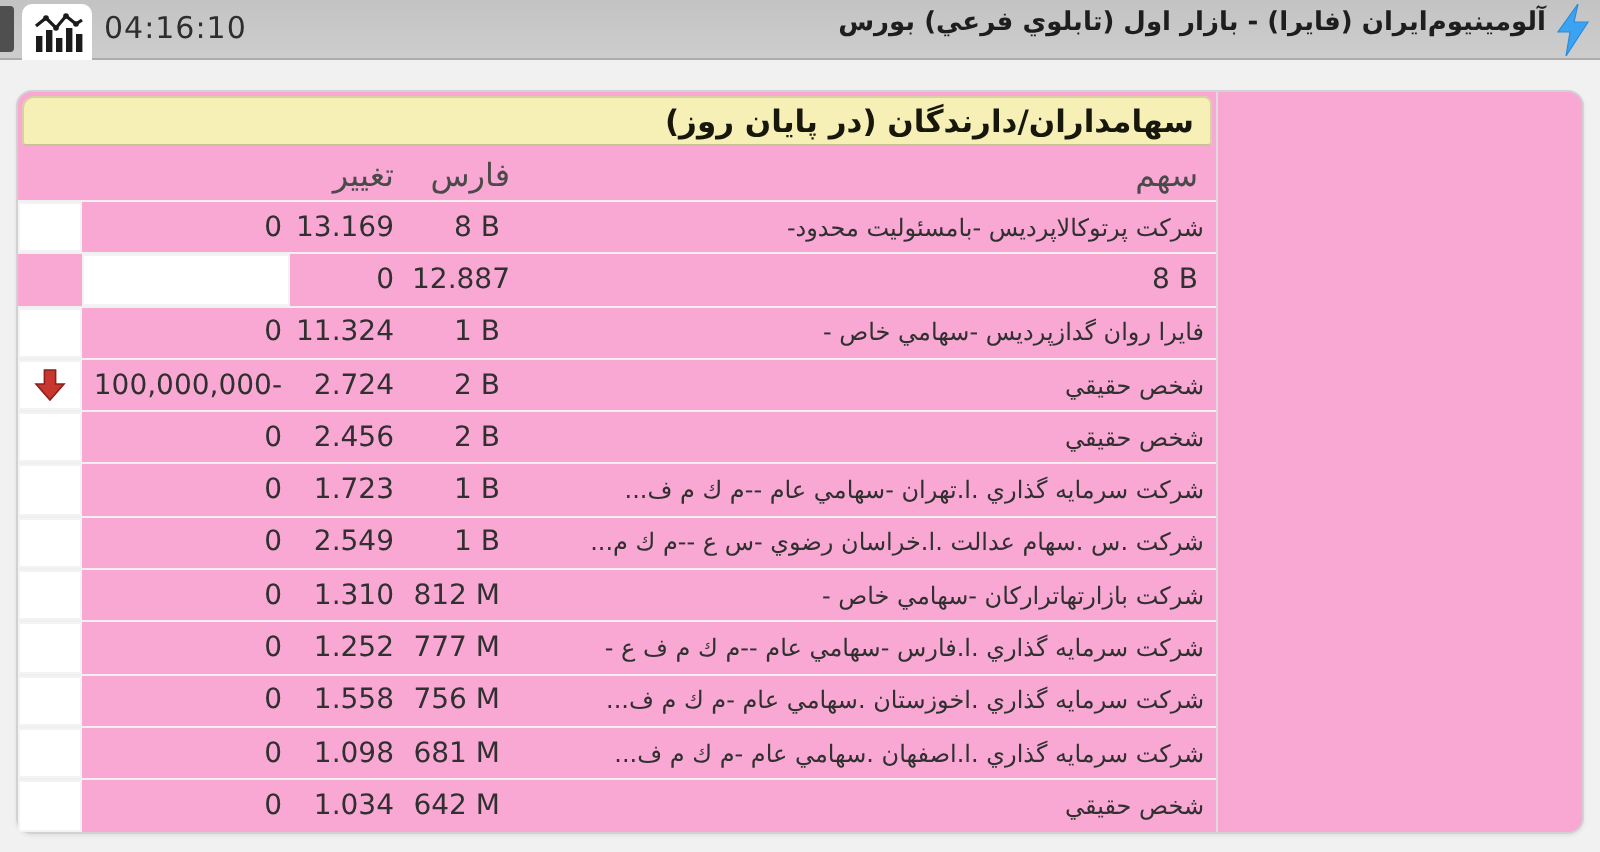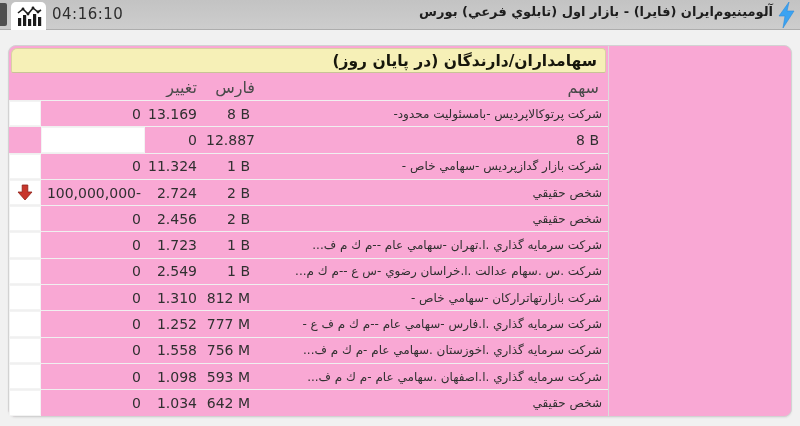--- a/index.html
+++ b/index.html
@@ -164,21 +164,21 @@
           <div class="cell num-cell change-cell">0</div>
           <div class="cell icon-cell"></div>
         </div>
         <div class="row data-row">
           <div class="cell num-cell shares-cell">8 B</div>
           <div class="cell num-cell percent-cell">12.887</div>
           <div class="cell num-cell change-cell">0</div>
           <div class="cell icon-cell"></div>
         </div>
         <div class="row data-row">
-          <div class="cell name-cell">شرکت بازار گدازپرديس -سهامي خاص -</div>
+          <div class="cell name-cell">فايرا روان گدازپرديس -سهامي خاص -</div>
           <div class="cell num-cell shares-cell">1 B</div>
           <div class="cell num-cell percent-cell">11.324</div>
           <div class="cell num-cell change-cell">0</div>
           <div class="cell icon-cell"></div>
         </div>
         <div class="row data-row">
           <div class="cell name-cell">شخص حقيقي</div>
           <div class="cell num-cell shares-cell">2 B</div>
           <div class="cell num-cell percent-cell">2.724</div>
           <div class="cell num-cell change-cell">100,000,000-</div>
@@ -225,21 +225,21 @@
         </div>
         <div class="row data-row">
           <div class="cell name-cell">شرکت سرمايه گذاري .اخوزستان .سهامي عام -م ك م ف...</div>
           <div class="cell num-cell shares-cell">756 M</div>
           <div class="cell num-cell percent-cell">1.558</div>
           <div class="cell num-cell change-cell">0</div>
           <div class="cell icon-cell"></div>
         </div>
         <div class="row data-row">
           <div class="cell name-cell">شرکت سرمايه گذاري .ا.اصفهان .سهامي عام -م ك م ف...</div>
-          <div class="cell num-cell shares-cell">593 M</div>
+          <div class="cell num-cell shares-cell">681 M</div>
           <div class="cell num-cell percent-cell">1.098</div>
           <div class="cell num-cell change-cell">0</div>
           <div class="cell icon-cell"></div>
         </div>
         <div class="row data-row">
           <div class="cell name-cell">شخص حقيقي</div>
           <div class="cell num-cell shares-cell">642 M</div>
           <div class="cell num-cell percent-cell">1.034</div>
           <div class="cell num-cell change-cell">0</div>
           <div class="cell icon-cell"></div>

